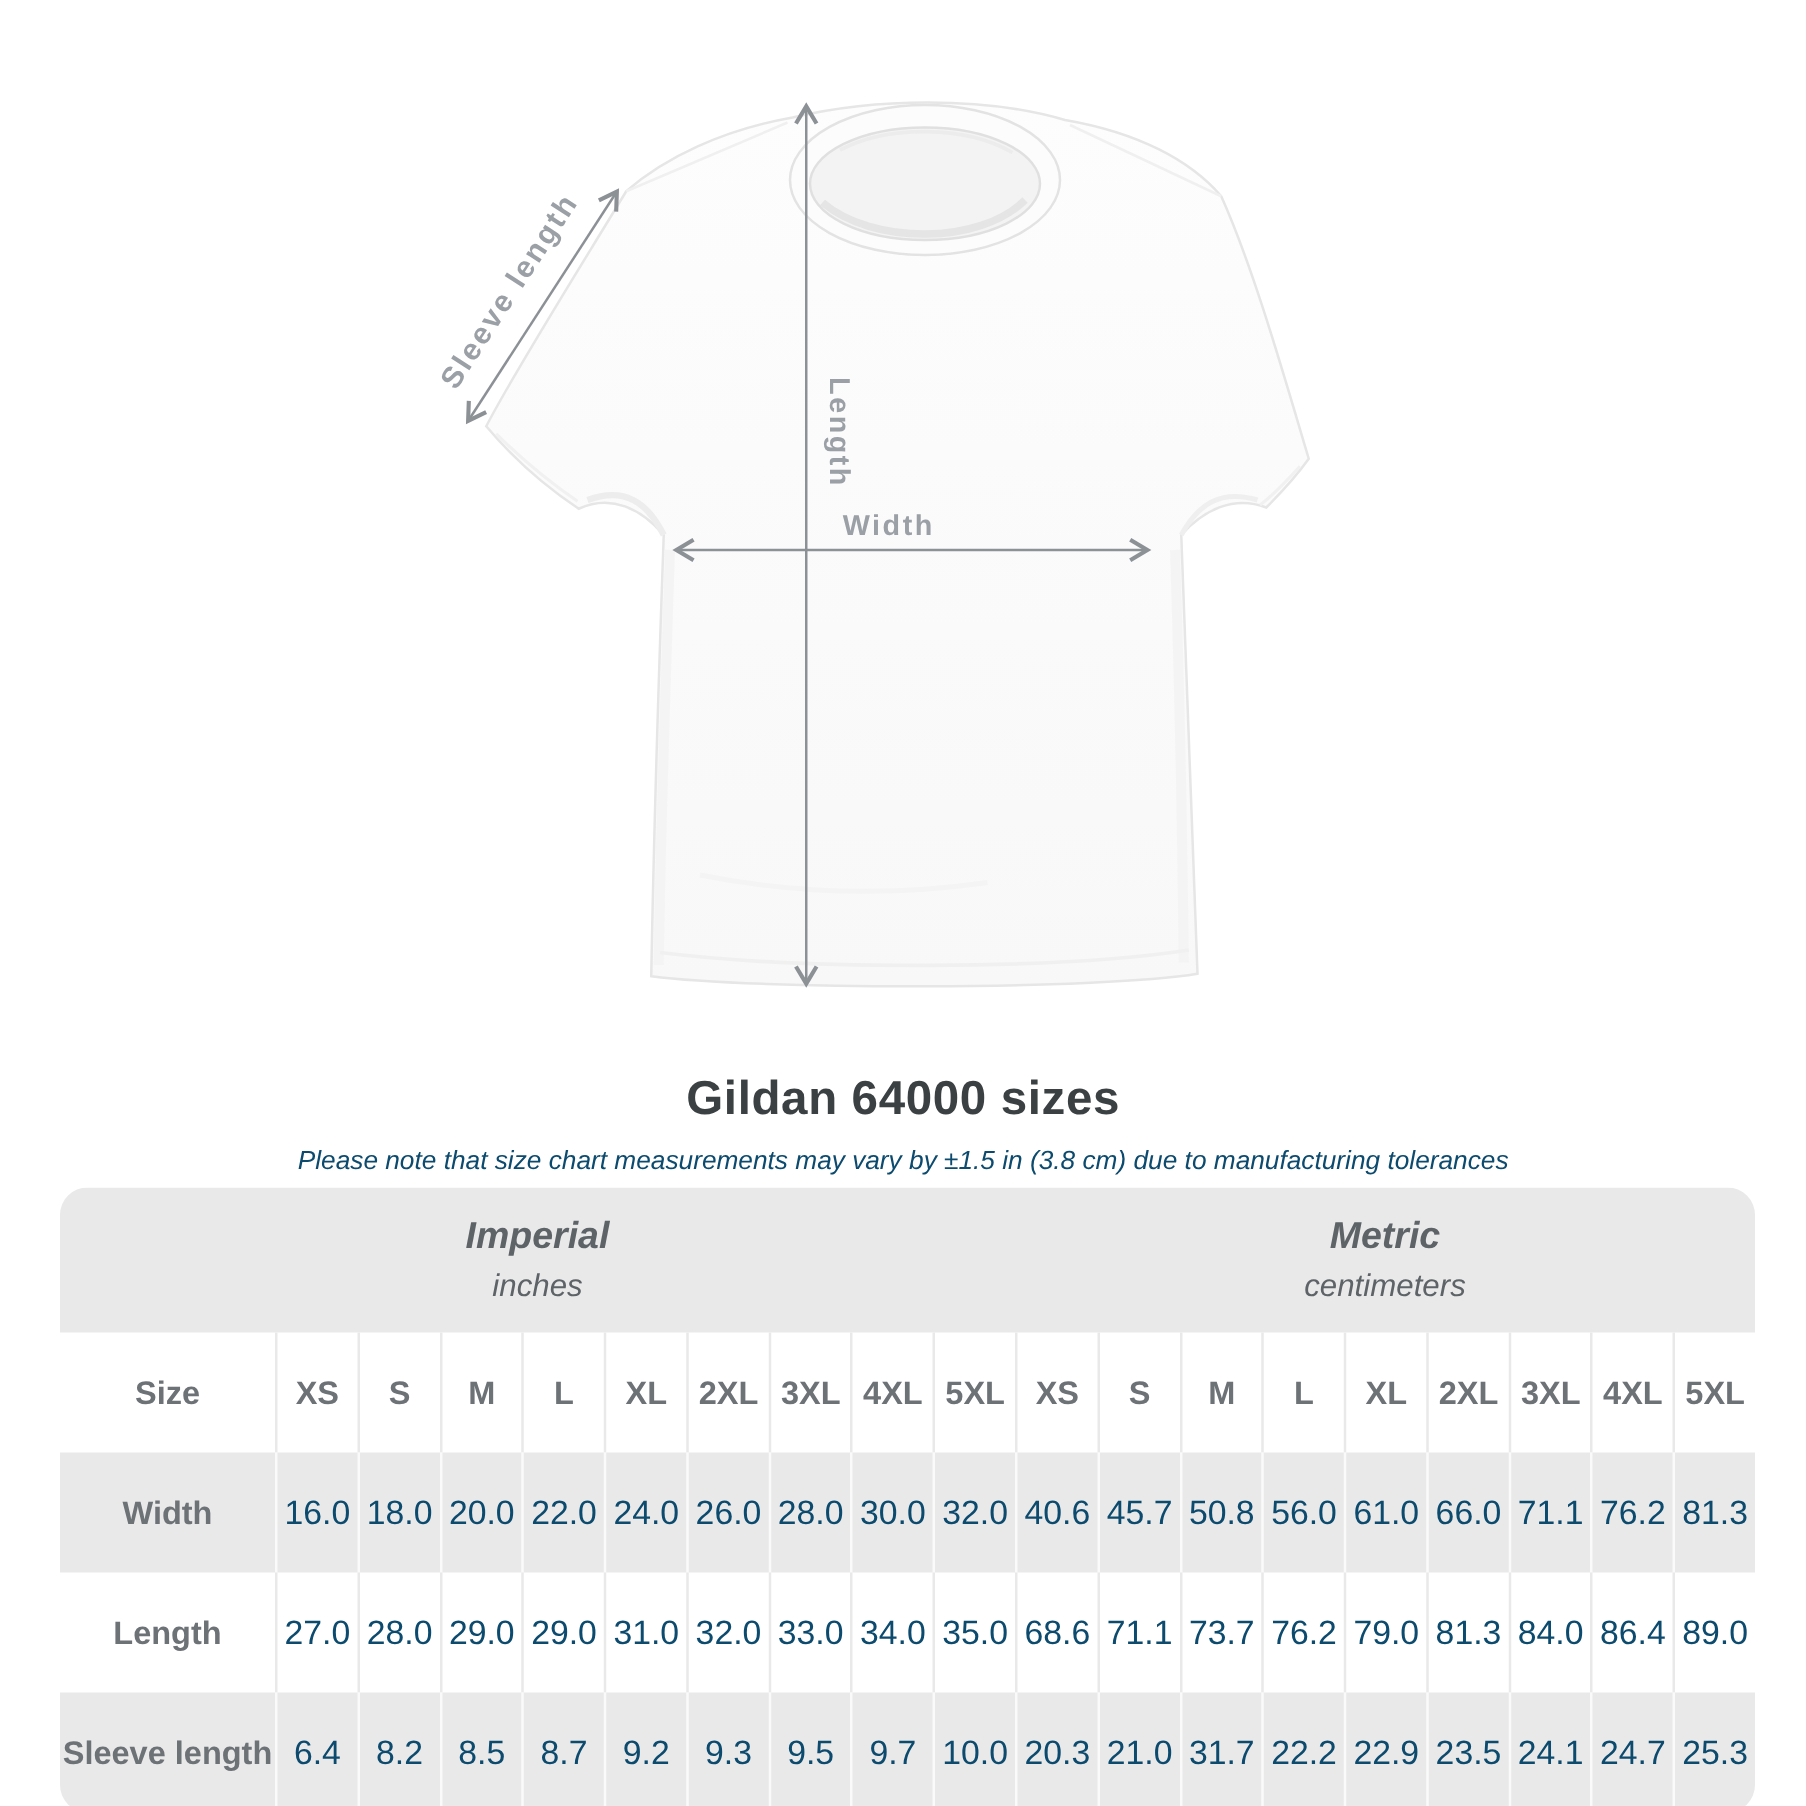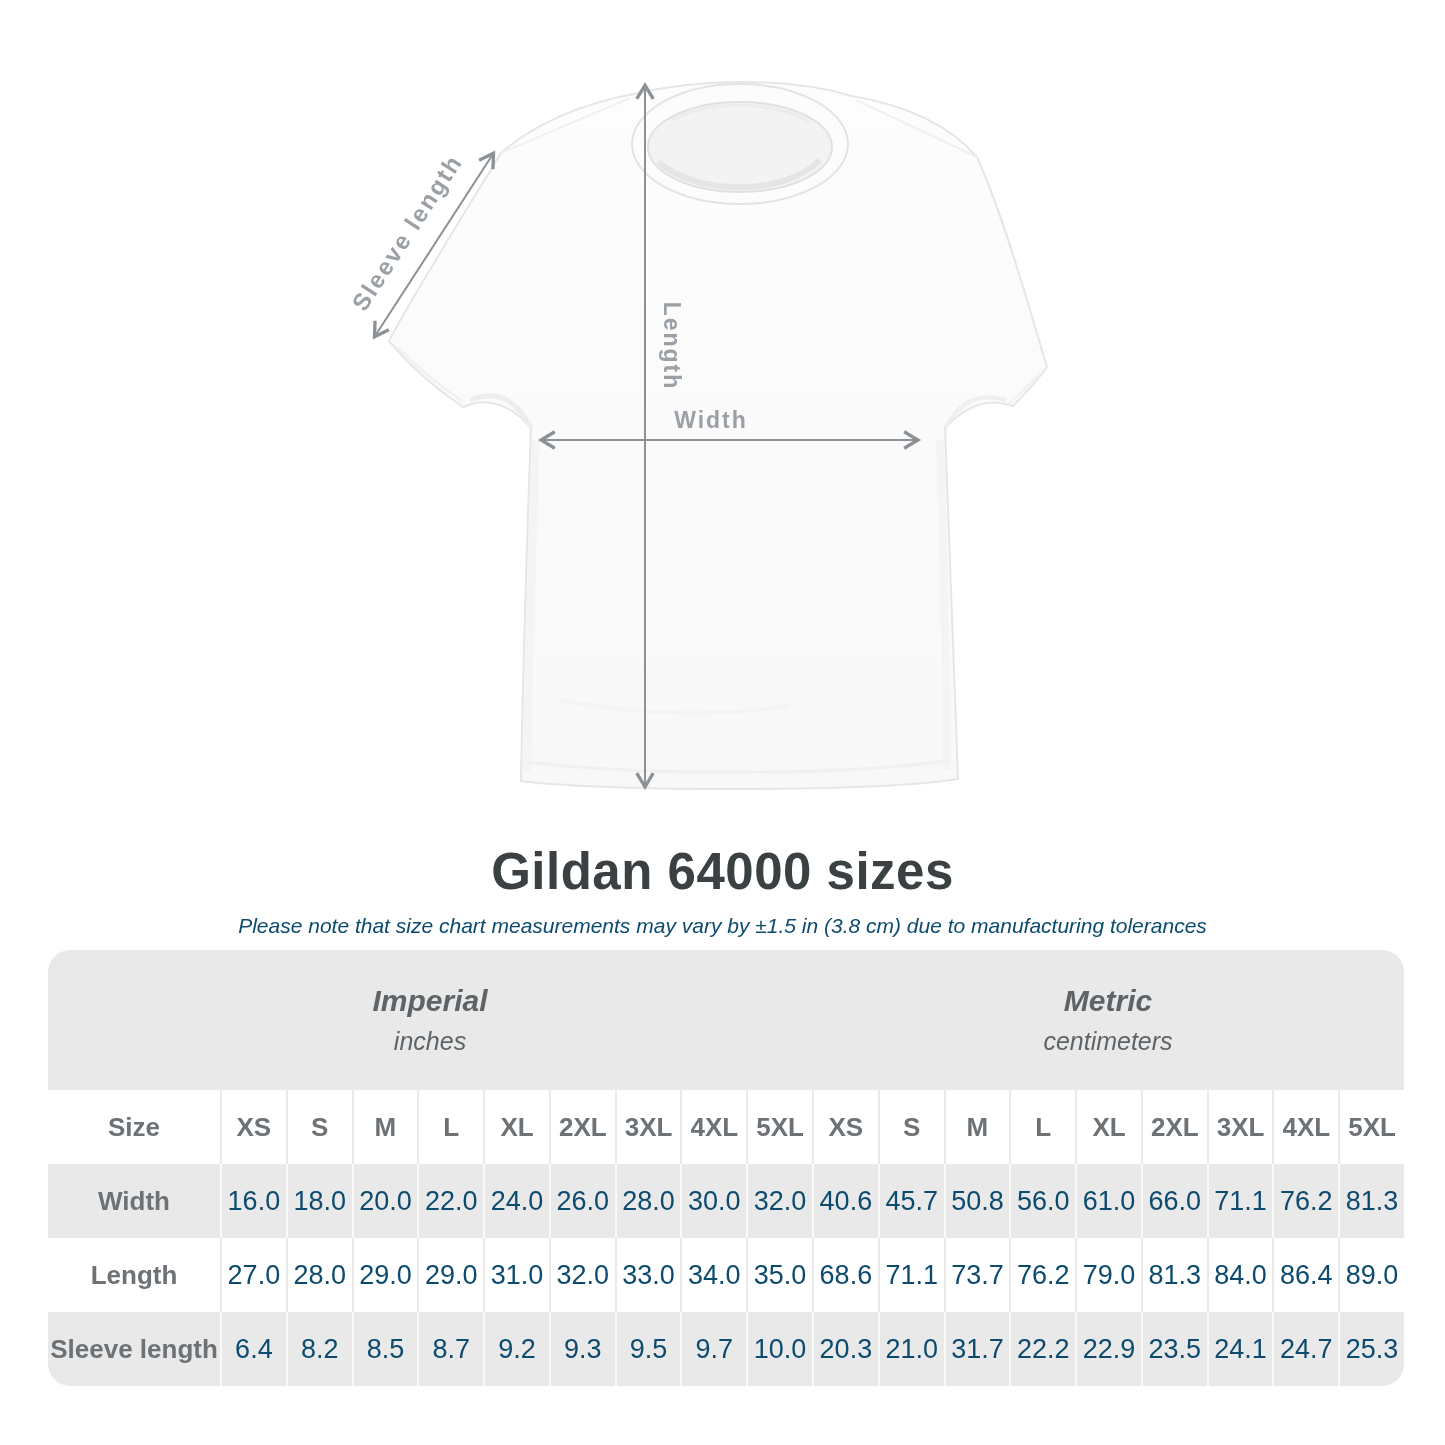--- a/index.html
+++ b/index.html
@@ -4,35 +4,35 @@
 <style>
   html,body{margin:0;padding:0;background:#ffffff;}
   .page{
     position:relative;width:1445px;height:1445px;overflow:hidden;
     background:#ffffff;font-family:"Liberation Sans", sans-serif;
   }
   
   .shirt-wrap{position:absolute;left:0;top:0;width:1445px;height:850px;}
   
   .heading{position:absolute;left:0;right:0;top:842px;text-align:center;}
-  .heading h1{margin:0;font-size:51px;font-weight:700;color:#3b4043;letter-spacing:.5px;}
+  .heading h1{margin:16px;font-size:38px;font-weight:700;color:#3b4043;letter-spacing:.5px;}
   .heading p{margin:13px 0 0 0;font-size:21px;font-style:italic;color:#0c4a6e;}
   
   .size-table{
     position:absolute;left:48px;top:950px;width:1356px;
     border-radius:22px;overflow:hidden;background:#ffffff;
   }
   .t-cols{display:grid;grid-template-columns:172px repeat(18,1fr);}
-  .t-band{height:140px;background:#e9e9e9;}
+  .t-band{height:116px;background:#e9e9e9;}
   .band-group{display:flex;flex-direction:column;align-items:center;justify-content:center;gap:9px;}
   .band-group.imperial{grid-column:1 / 11;}
   .band-group.metric{grid-column:11 / 20;}
   .band-label{font-size:30px;font-weight:700;font-style:italic;color:#5d6367;}
   .band-sub{font-size:25px;font-style:italic;color:#5d6367;}
-  .t-row{height:74px;}
+  .t-row{height:96px;}
   .t-row.row-gray{background:#e9e9e9;}
   .cell{display:flex;align-items:center;justify-content:center;white-space:nowrap;}
   .t-row > .cell + .cell{border-left:2px solid #e9e9e9;}
   .t-row.row-gray > .cell + .cell{border-left-color:rgba(255,255,255,.78);}
   .cell.corner,.cell.rowlabel{font-size:26px;font-weight:700;color:#6d7277;}
   .cell.head{font-size:26px;font-weight:700;color:#6d7277;}
   .cell.val{font-size:27px;font-weight:400;color:#0c4a6e;}
 </style>
 </head>
 <body>

